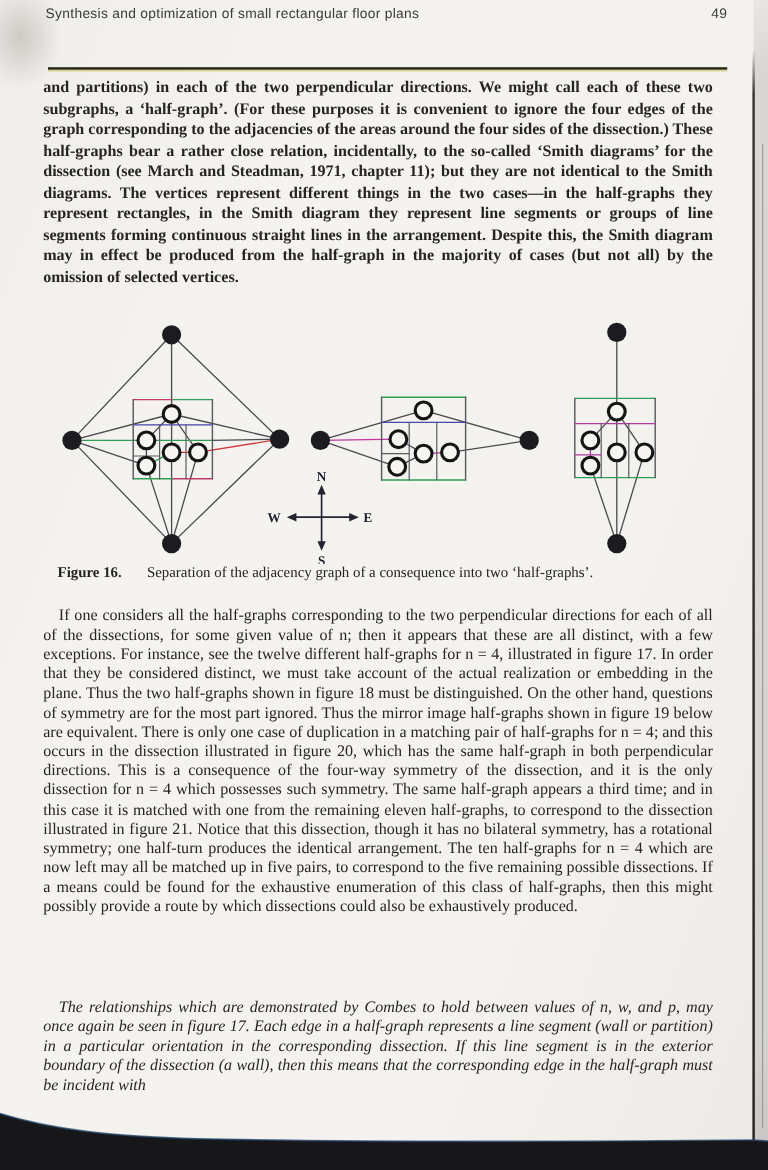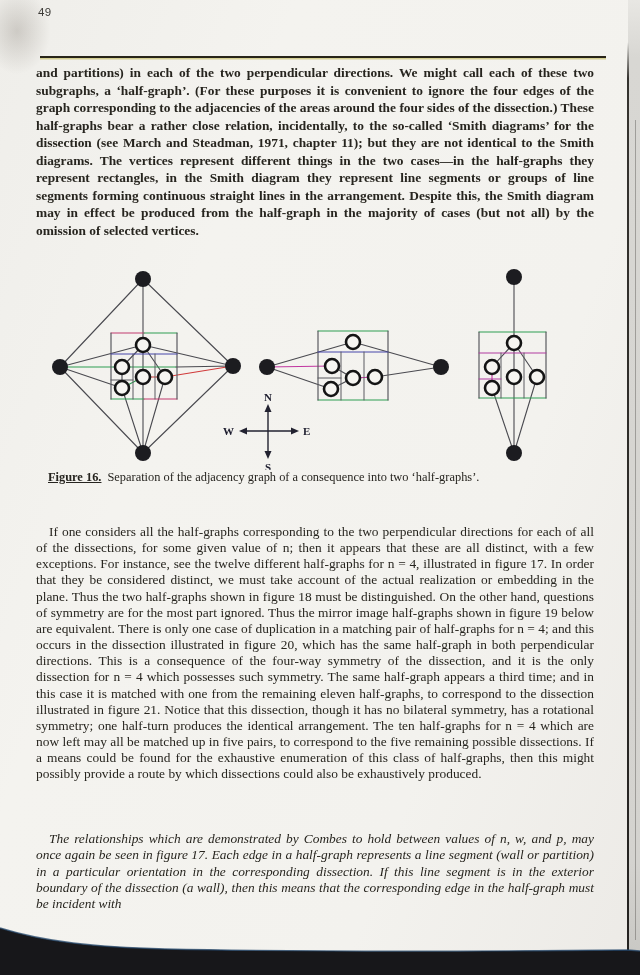--- a/index.html
+++ b/index.html
@@ -5,46 +5,47 @@
   html,body{margin:0;padding:0;background:#101012;}
   .scan{
     position:relative;width:640px;height:975px;overflow:hidden;
     background:linear-gradient(110deg,#efeeea 0%,#f4f3ef 30%,#f3f2ee 70%,#eceae6 100%);
     font-family:"Liberation Serif",serif;color:#26241f;
   }
   .smudge{position:absolute;left:-18px;top:-14px;width:70px;height:90px;border-radius:50%;
     background:radial-gradient(ellipse at center,rgba(150,144,136,.38),rgba(150,144,136,0) 68%);}
   .runhead{position:absolute;top:6px;left:38px;right:34px;display:flex;justify-content:space-between;
     font-family:"Liberation Sans",sans-serif;font-size:11.5px;letter-spacing:.25px;color:#3b3a36;}
-  .runhead .pageno{margin-right:38px;}
+  .runhead .pageno{}
   .rule{position:absolute;left:40px;top:56px;width:566px;height:2px;background:#272418;
     box-shadow:0 1.5px 0 rgba(186,176,70,.55);}
   .para{position:absolute;left:36px;width:558px;text-align:justify;
     font-size:13.4px;color:#27251f;}
   .p1{top:64px;line-height:17.55px;font-weight:bold;}
-  .p2{top:524px;line-height:16.15px;text-indent:13px;}
+  .p2{top:505px;line-height:16.15px;text-indent:13px;}
   .p3{top:831px;line-height:16.3px;text-indent:13px;font-style:italic;}
   .caption{position:absolute;left:48px;top:470px;font-size:12.4px;color:#26241f;}
-  .caption .cap-label{font-weight:600;margin-right:6px;text-decoration:underline;}
+  .caption .cap-label{font-weight:600;margin-right:21px;}
   .fig{position:absolute;left:0;top:255px;}
   svg text{font-family:"Liberation Serif",serif;}
   .edge-strip{position:absolute;right:0;top:0;width:12px;height:958px;
     background:linear-gradient(180deg,#e8e7e3 0%,#d8d7d3 6%,#d4d3cf 90%,#c9c8c4 100%);}
   .edge-line{position:absolute;right:11px;top:42px;width:2px;height:908px;
     background:linear-gradient(180deg,rgba(40,40,38,0) 0%,#35332f 4%,#2c2a27 55%,#242220 100%);}
   .edge-line2{position:absolute;right:4px;top:120px;width:1px;height:820px;background:rgba(90,88,84,.45);}
   .bottom-band{position:absolute;left:0;bottom:0;width:640px;height:55px;}
 </style>
 </head>
 <body>
 
 <div class="scan">
   <div class="smudge"></div>
 
   <div class="runhead">
+    <span>Synthesis and optimization of small rectangular floor plans</span>
     <span class="pageno">49</span>
   </div>
   <div class="rule"></div>
 
   <div class="para p1">and partitions) in each of the two perpendicular directions.  We might call each of these two subgraphs, a ‘half-graph’.  (For these purposes it is convenient to ignore the four edges of the graph corresponding to the adjacencies of the areas around the four sides of the dissection.)  These half-graphs bear a rather close relation, incidentally, to the so-called ‘Smith diagrams’ for the dissection (see March and Steadman, 1971, chapter 11);  but they are not identical to the Smith diagrams.  The vertices represent different things in the two cases—in the half-graphs they represent rectangles, in the Smith diagram they represent line segments or groups of line segments forming continuous straight lines in the arrangement.  Despite this, the Smith diagram may in effect be produced from the half-graph in the majority of cases (but not all) by the omission of selected vertices.</div>
 
   <svg class="fig" width="640" height="215" viewBox="0 255 640 215">
 
     <g stroke-linecap="round">
       <g stroke="#4a4a50" stroke-width="1.1">

